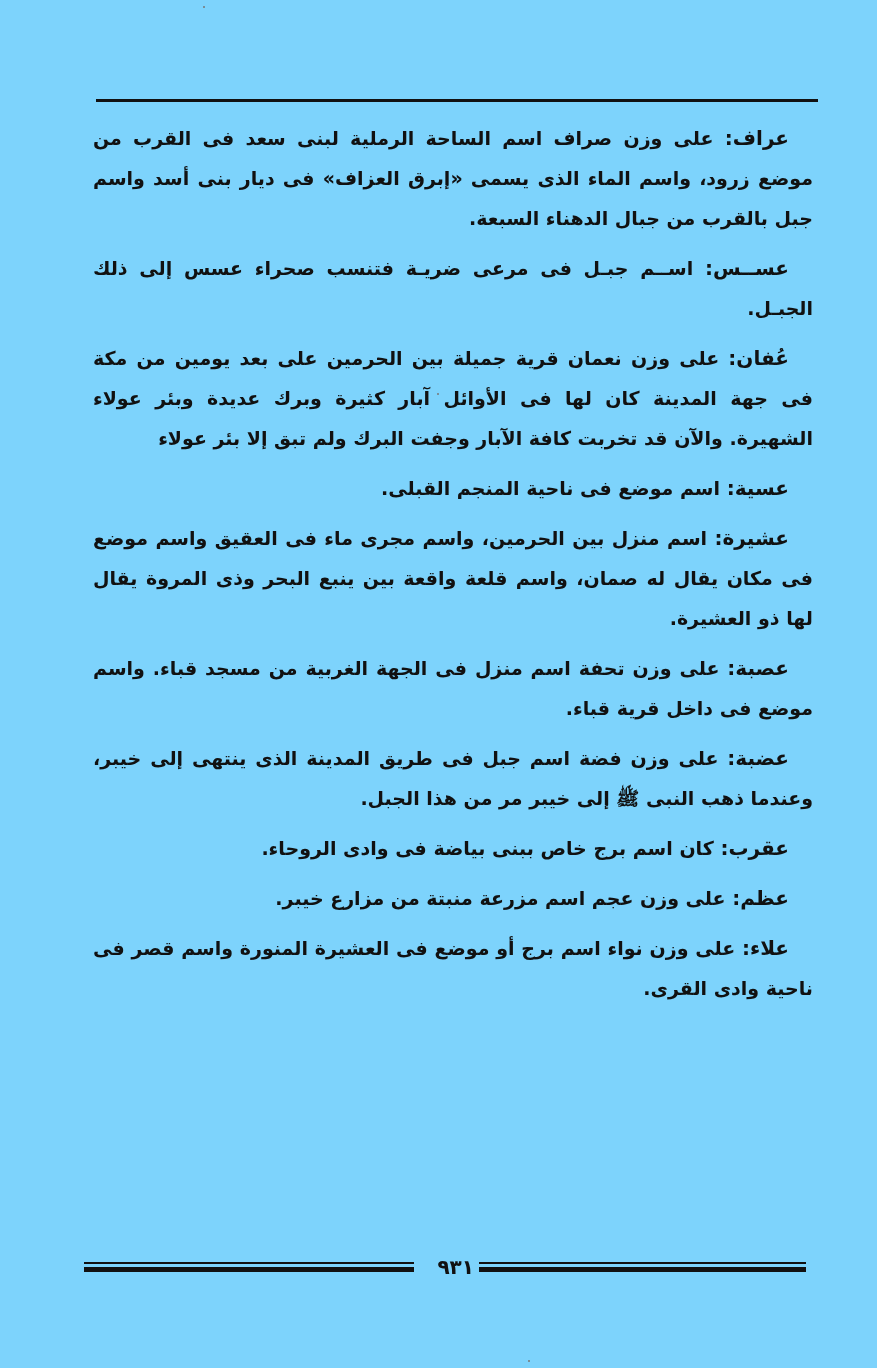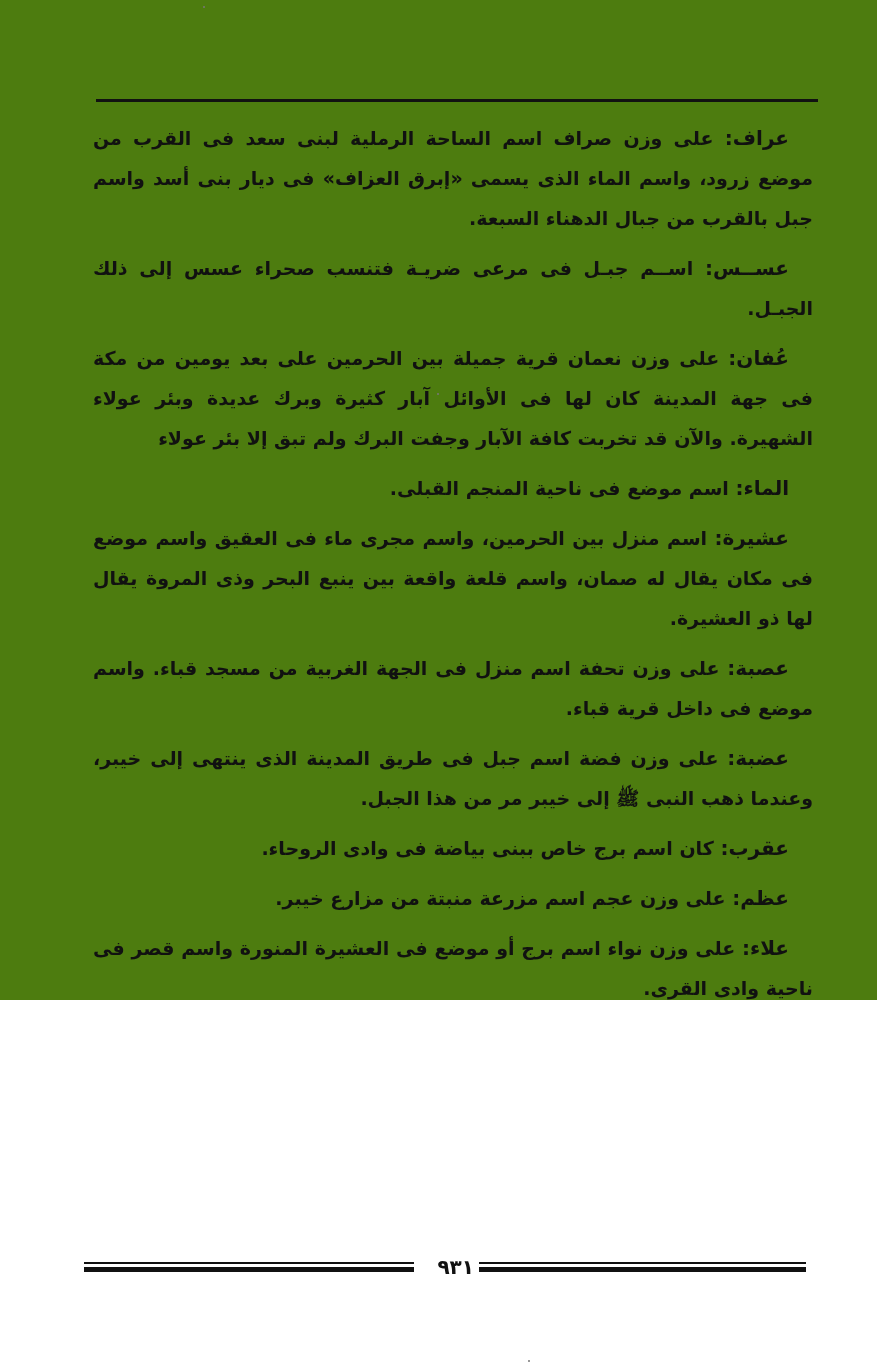--- a/index.html
+++ b/index.html
@@ -12,22 +12,22 @@
       height: 1368px;
       position: relative;
       overflow: hidden;
       font-family: "DejaVu Sans", "Liberation Sans", sans-serif;
       color: #111111;
     }
     .page {
       position: absolute;
       left: 0; top: 0;
       width: 877px;
-      height: 1000px;
-      background: #4d7c0f;
+      height: 1368px;
+      background: #7dd3fc;
     }
     .top-rule {
       position: absolute;
       left: 96px;
       top: 99px;
       width: 722px;
       height: 3px;
       background: #111111;
     }
     .content {
@@ -104,21 +104,21 @@
     <p class="entry">
       <span class="term">عراف:</span><span class="def"> على وزن صراف اسم الساحة الرملية لبنى سعد فى القرب من موضع زرود، واسم الماء الذى يسمى «إبرق العزاف» فى ديار بنى أسد واسم جبل بالقرب من جبال الدهناء السبعة.</span>
     </p>
     <p class="entry">
       <span class="term">عســس:</span><span class="def"> اســم جبـل فى مرعى ضريـة فتنسب صحراء عسس إلى ذلك الجبـل.</span>
     </p>
     <p class="entry">
       <span class="term">عُفان:</span><span class="def"> على وزن نعمان قرية جميلة بين الحرمين على بعد يومين من مكة فى جهة المدينة كان لها فى الأوائل آبار كثيرة وبرك عديدة وبئر عولاء الشهيرة. والآن قد تخربت كافة الآبار وجفت البرك ولم تبق إلا بئر عولاء</span>
     </p>
     <p class="entry">
-      <span class="term">الماء:</span><span class="def"> اسم موضع فى ناحية المنجم القبلى.</span>
+      <span class="term">عسية:</span><span class="def"> اسم موضع فى ناحية المنجم القبلى.</span>
     </p>
     <p class="entry">
       <span class="term">عشيرة:</span><span class="def"> اسم منزل بين الحرمين، واسم مجرى ماء فى العقيق واسم موضع فى مكان يقال له صمان، واسم قلعة واقعة بين ينبع البحر وذى المروة يقال لها ذو العشيرة.</span>
     </p>
     <p class="entry">
       <span class="term">عصبة:</span><span class="def"> على وزن تحفة اسم منزل فى الجهة الغربية من مسجد قباء. واسم موضع فى داخل قرية قباء.</span>
     </p>
     <p class="entry">
       <span class="term">عضبة:</span><span class="def"> على وزن فضة اسم جبل فى طريق المدينة الذى ينتهى إلى خيبر، وعندما ذهب النبى ﷺ إلى خيبر مر من هذا الجبل.</span>
     </p>

